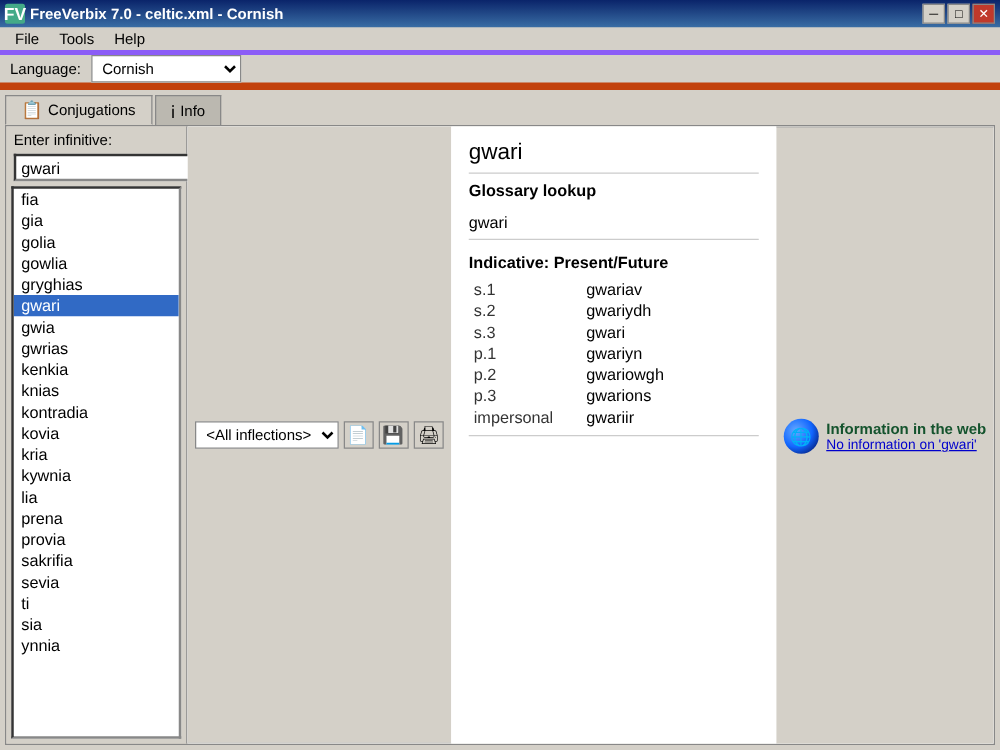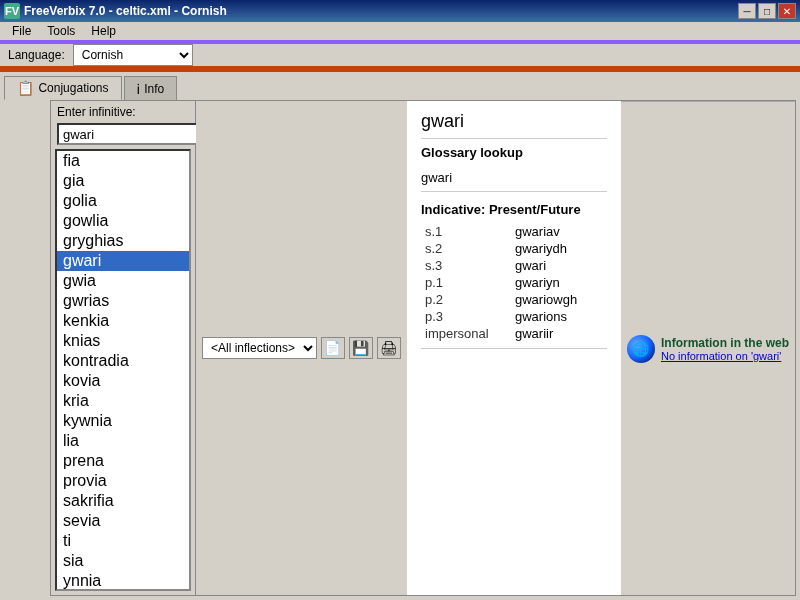--- a/index.html
+++ b/index.html
@@ -10,21 +10,21 @@
       background: linear-gradient(to bottom, #0a246a, #3a6ea5);
       color: white;
       display: flex;
       align-items: center;
       justify-content: space-between;
       height: 22px;
       padding: 0 4px;
       user-select: none;
     }
     .title-bar-left { display: flex; align-items: center; gap: 4px; font-size: 12px; font-weight: bold; }
-    .title-icon { width: 16px; height: 16px; background: #4a8; border-radius: 2px; display: flex; align-items: center; justify-content: center; font-size: 11px; color: white; }
+    .title-icon { width: 16px; height: 16px; background: #4a8; border-radius: 2px; display: flex; align-items: center; justify-content: center; font-size: 14px; color: white; }
     .title-buttons { display: flex; gap: 2px; }
     .title-btn {
       width: 18px; height: 16px; background: #d4d0c8; border: 1px solid #888;
       display: flex; align-items: center; justify-content: center; font-size: 10px;
       cursor: pointer; color: #000;
     }
     .title-btn.close { background: #c0392b; color: white; }
 
     
     .menu-bar {
@@ -98,21 +98,20 @@
     }
     .tab-icon { font-size: 14px; }
 
     
     .content-area {
       display: flex;
       flex: 1;
       border: 1px solid #888;
       background: #d4d0c8;
       overflow: hidden;
-      margin-left: 46px;
     }
 
     
     .left-panel {
       width: 145px;
       border-right: 1px solid #888;
       display: flex;
       flex-direction: column;
       background: #d4d0c8;
     }
@@ -148,21 +147,21 @@
     }
     .word-list {
       flex: 1;
       overflow-y: auto;
       border: 2px inset #888;
       margin: 0 4px 4px 4px;
       background: white;
     }
     .word-item {
       padding: 1px 6px;
-      font-size: 16px;
+      font-size: 13px;
       cursor: pointer;
       white-space: nowrap;
     }
     .word-item.selected { background: #316ac5; color: white; }
 
     
     .right-panel {
       flex: 1;
       display: flex;
       flex-direction: row;

